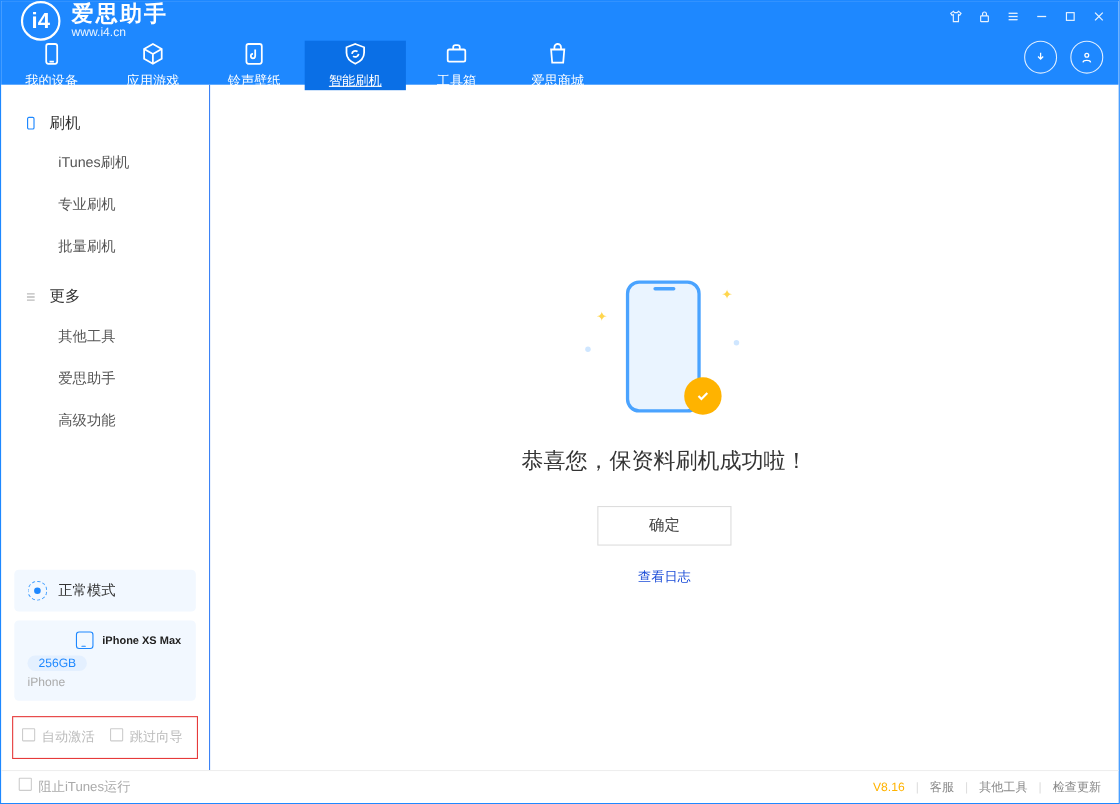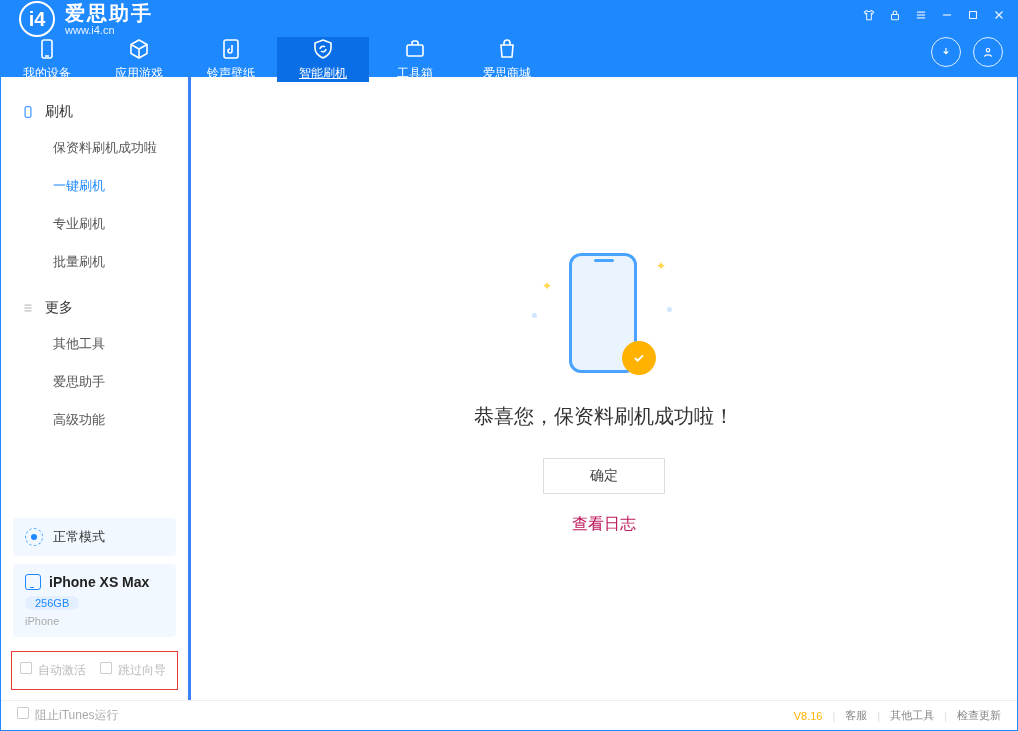--- a/index.html
+++ b/index.html
@@ -23,35 +23,35 @@
 .tb-icon svg { width: 14px; height: 14px; }
 
 .right-circles { position: absolute; right: 14px; bottom: 10px; display: flex; gap: 12px; }
 .circ-btn { width: 30px; height: 30px; border: 1.6px solid rgba(255,255,255,.85); border-radius: 50%; display: flex; align-items: center; justify-content: center; cursor: pointer; }
 .circ-btn svg { width: 14px; height: 14px; stroke: #fff; fill: none; }
 
 
 .body { display: flex; height: calc(731px - 76px - 30px - 2px); }
 
 
-.sidebar { width: 190px; border-right: 3px solid #3b82f6; display: flex; flex-direction: column; padding-top: 18px; }
+.sidebar { width: 190px; border-right: 1px solid #3b82f6; display: flex; flex-direction: column; padding-top: 18px; }
 .side-header { display: flex; align-items: center; gap: 10px; padding: 8px 20px; font-size: 14px; color: #333; font-weight: 500; }
 .side-header svg { width: 14px; height: 14px; }
 .side-items { margin-bottom: 10px; }
 .side-item { padding: 10px 20px 10px 52px; font-size: 13px; color: #555; cursor: pointer; }
 .side-item.active { color: #1e88ff; }
 
 .spacer { flex: 1; }
 
 .mode-box { margin: 8px 12px; background: #f2f8ff; border-radius: 4px; padding: 10px 12px; display: flex; align-items: center; gap: 10px; font-size: 13px; color: #333; }
 .mode-ico { width: 18px; height: 18px; border: 1px dashed #4aa3ff; border-radius: 50%; display: flex; align-items: center; justify-content: center; }
 .mode-ico span { width: 6px; height: 6px; background: #1e88ff; border-radius: 50%; }
 
 .device-box { margin: 0 12px 8px; background: #f2f8ff; border-radius: 4px; padding: 10px 12px; }
-.device-name { font-size: 14px; font-weight: bold; color: #222; display: flex; align-items: center; gap: 8px; }
+.device-name { font-size: 10px; font-weight: bold; color: #222; display: flex; align-items: center; gap: 8px; margin-left: 44px; }
 .dv-ico { width: 16px; height: 16px; border: 1.4px solid #1e88ff; border-radius: 3px; position: relative; }
 .dv-ico::after { content: ""; position: absolute; left: 4px; bottom: 1px; width: 4px; height: 1.4px; background: #1e88ff; border-radius: 1px; }
 .storage-badge { display: inline-block; background: #e4f0ff; color: #1e88ff; border-radius: 10px; padding: 1px 10px; font-size: 11px; margin-top: 6px; }
 .device-type { font-size: 11px; color: #aaa; margin-top: 4px; }
 
 .redbox { margin: 6px 10px 10px; border: 1.5px solid #e63a3a; padding: 10px 8px; display: flex; gap: 14px; }
 .chk { display: flex; align-items: flex-start; gap: 6px; font-size: 12px; color: #bbb; cursor: pointer; }
 .chk-box { width: 12px; height: 12px; border: 1px solid #ccc; border-radius: 1px; }
 
 
@@ -63,21 +63,21 @@
 .badge-circle svg { width: 16px; height: 16px; stroke: #fff; stroke-width: 3; fill: none; }
 .sparkle { position: absolute; color: #ffd64d; font-size: 12px; }
 .sp1 { left: 18px; top: 36px; }
 .sp2 { right: 18px; top: 16px; }
 .dot { position: absolute; width: 5px; height: 5px; background: #cfe6ff; border-radius: 50%; }
 .d1 { left: 8px; top: 70px; }
 .d2 { right: 12px; top: 64px; }
 
 .success-msg { font-size: 20px; color: #333; margin-bottom: 28px; }
 .ok-btn { border: 1px solid #ddd; background: #fff; padding: 8px 46px; font-size: 14px; color: #444; cursor: pointer; margin-bottom: 20px; }
-.log-link { font-size: 16px; color: #be185d; cursor: pointer; }
+.log-link { font-size: 12px; color: #1d4ed8; cursor: pointer; }
 
 
 .footer { height: 30px; border-top: 1px solid #eee; display: flex; align-items: center; padding: 0 16px; font-size: 11px; color: #aaa; }
 .footer .chk { color: #aaa; }
 .footer-right { margin-left: auto; display: flex; align-items: center; gap: 10px; }
 .fsep { color: #ddd; }
 .flink { color: #888; cursor: pointer; }
 .ver { color: #ffb300; }
 </style>
 </head>
@@ -191,22 +191,21 @@
 <div class="body">
 
   <div class="sidebar">
     <div class="side-header">
       <svg viewBox="0 0 24 24" fill="none" stroke="#1e88ff" stroke-width="1.8">
           <rect x="7" y="3" width="10" height="18" rx="2"></rect>
         </svg>
       <span>刷机</span>
     </div>
     <div class="side-items">
-      <div class="side-item">保资料刷机成功啦</div>
-      <div class="side-item active">一键刷机</div>
+      <div class="side-item">iTunes刷机</div>
       <div class="side-item">专业刷机</div>
       <div class="side-item">批量刷机</div>
     </div>
     <div class="side-header">
       <svg viewBox="0 0 24 24" stroke="#bbb" stroke-width="2">
           <line x1="6" y1="7" x2="18" y2="7"></line>
           <line x1="6" y1="12" x2="18" y2="12"></line>
           <line x1="6" y1="17" x2="18" y2="17"></line>
         </svg>
       <span>更多</span>

